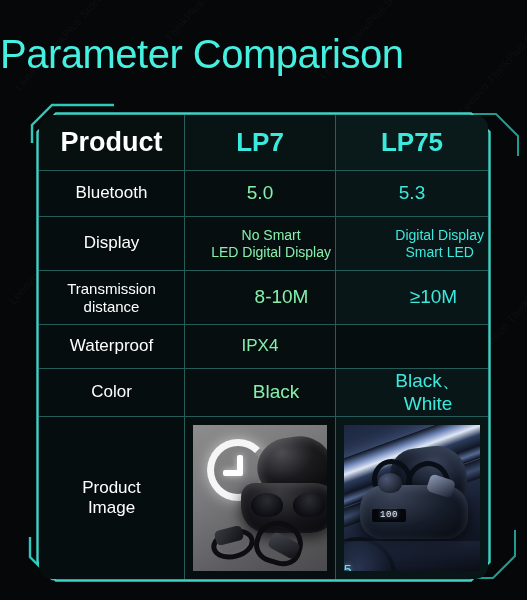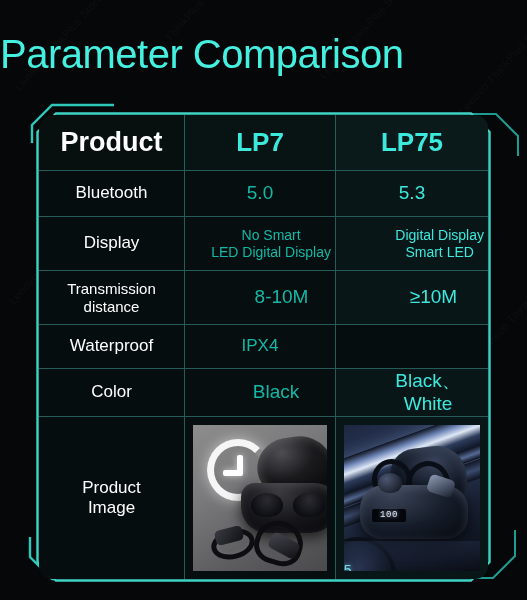--- a/index.html
+++ b/index.html
@@ -86,21 +86,21 @@
   .cell {
     display: flex;
     align-items: center;
     justify-content: center;
     text-align: center;
     position: relative;
     line-height: 1.18;
     padding: 2px 4px;
   }
   .c1 { width: 145px; flex: 0 0 145px; color: #ffffff; background: #060d0e; }
-  .c2 { width: 152px; flex: 0 0 152px; color: #14b8a6; background: #060e0f;
+  .c2 { width: 152px; flex: 0 0 152px; color: #86efac; background: #060e0f;
         border-left: 1px solid rgba(80,200,190,0.42);
         border-right: 1px solid rgba(80,200,190,0.42); }
   .c3 { flex: 1 1 auto; color: #3ce9dd; background: #081617; }
 
   
   .row-head { height: 56px; }
   .row-head .c1 {
     font-size: 27px; font-weight: bold; color: #ffffff;
     background: #07100f;
   }

